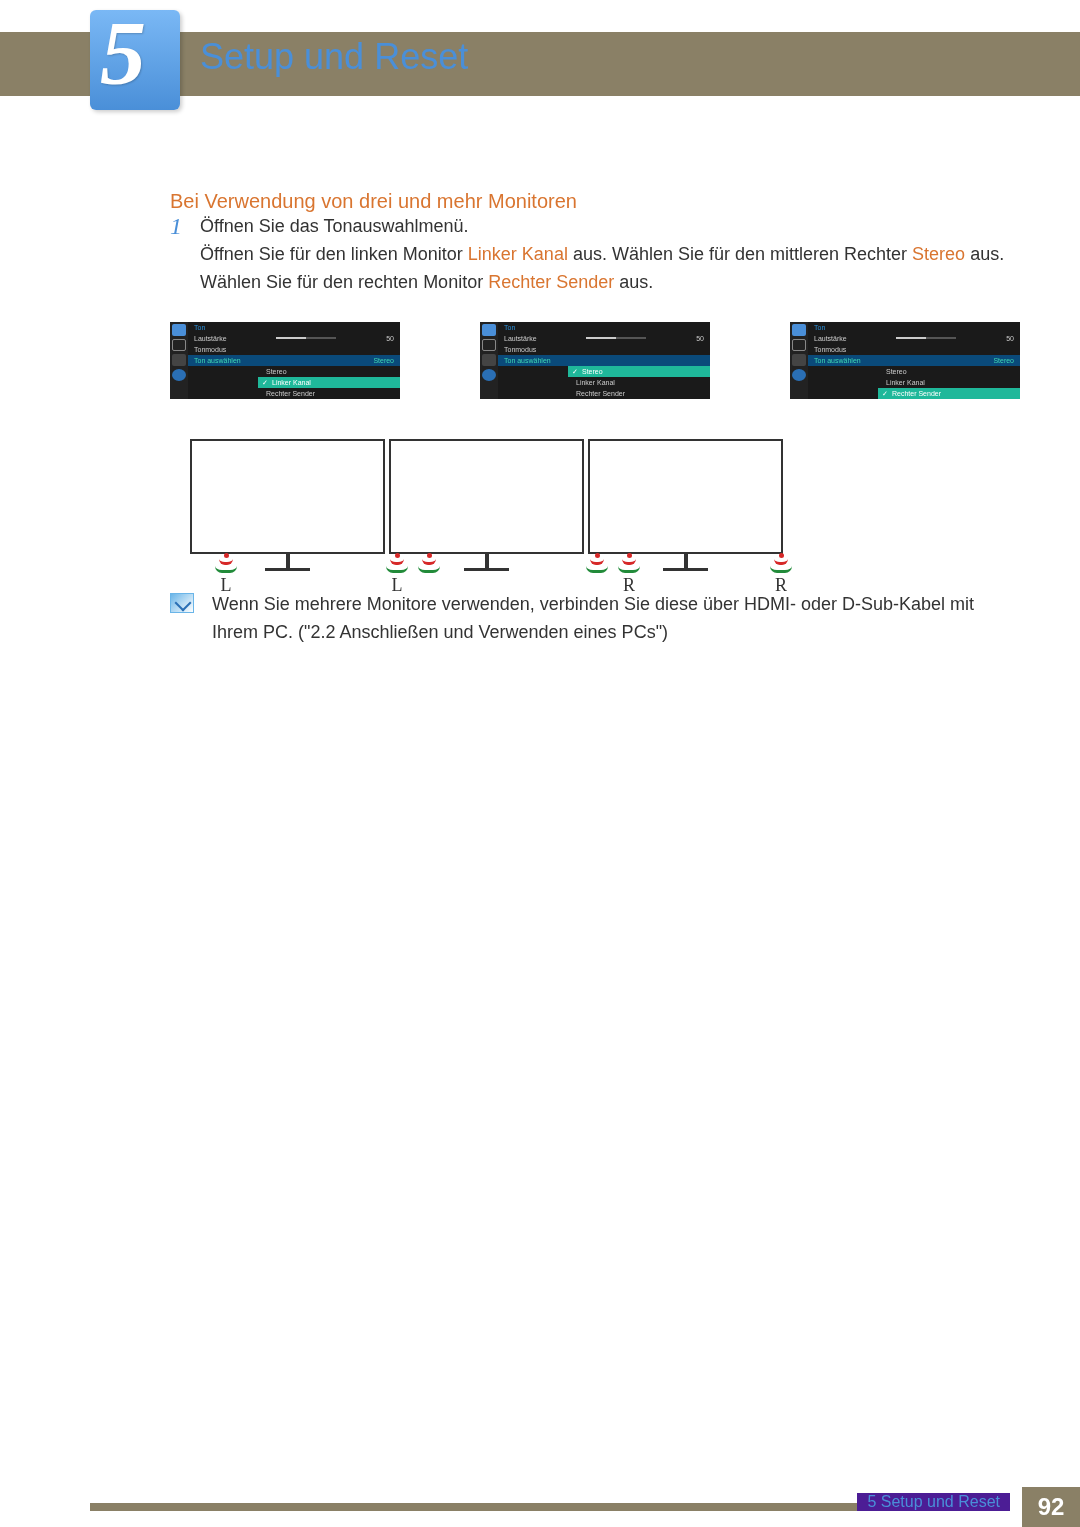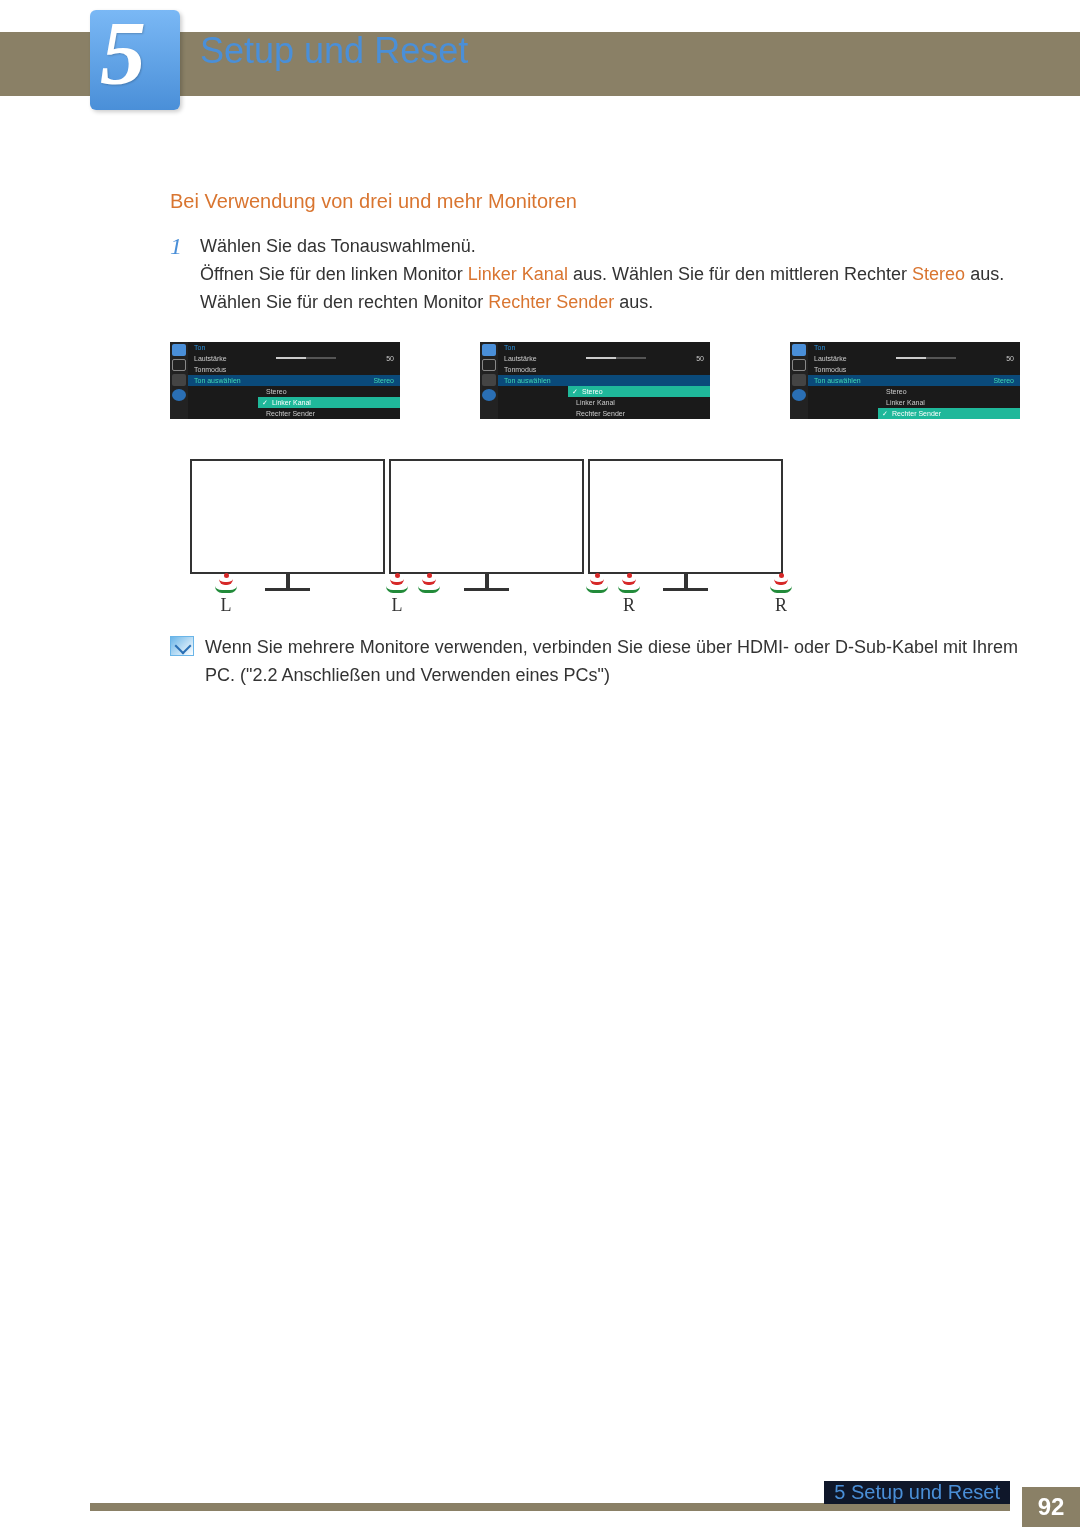--- a/index.html
+++ b/index.html
@@ -1,22 +1,22 @@
 <!DOCTYPE html>
 <html><head>
 <meta charset="utf-8">
 <style>
 *{box-sizing:border-box;margin:0;padding:0}
 body{width:1080px;height:1527px;background:#fff;font-family:Arial,Helvetica,sans-serif;position:relative;color:#333}
 .topbar{position:absolute;top:32px;left:0;right:0;height:64px;background:#8a8066}
 .chapter-badge{position:absolute;top:10px;left:90px;width:90px;height:100px;background:linear-gradient(to bottom,#7ab8f5,#4a8fd8);border-radius:6px;box-shadow:2px 2px 4px rgba(0,0,0,.2)}
 .chapter-num{position:absolute;top:0;left:100px;font-size:92px;font-weight:bold;font-style:italic;color:#fff;font-family:Georgia,serif;text-shadow:1px 1px 2px rgba(0,0,0,.2)}
-.chapter-title{position:absolute;top:30px;left:200px;font-size:36px;color:#4a8fd8;font-weight:500}
+.chapter-title{position:absolute;top:36px;left:200px;font-size:36px;color:#4a8fd8;font-weight:500}
 .content{position:absolute;top:190px;left:170px;right:60px}
-.section-heading{color:#d97530;font-size:20px;font-weight:500;margin-bottom:20px}
+.section-heading{color:#d97530;font-size:20px;font-weight:500;}
 .step-row{display:flex;margin-bottom:8px}
 .step-num{color:#4a8fd8;font-family:Georgia,serif;font-style:italic;font-size:24px;width:30px;flex-shrink:0}
 .step-text{font-size:18px;line-height:1.55;color:#333}
 .hl{color:#d97530;font-weight:500}
 .diagram{margin-top:25px;margin-bottom:30px}
 .menus{display:flex;gap:10px;justify-content:space-between;margin-bottom:40px}
 .menu{width:230px;background:#1a1a1a;display:flex;font-size:7px;color:#ccc}
 .menu-side{width:18px;background:#222;display:flex;flex-direction:column;padding:2px 0;gap:3px}
 .side-ic{width:14px;height:12px;margin:0 auto;border-radius:2px}
 .ic-mon{background:#4a8fd8}
@@ -43,44 +43,44 @@
 .sp1{left:25px}
 .sp2{left:196px}
 .sp3{left:396px}
 .sp4{left:580px}
 .speaker{display:flex;flex-direction:column;align-items:center}
 .waves{display:flex;flex-direction:column;align-items:center;gap:1px}
 .w1{width:5px;height:5px;background:#d62828;border-radius:50%;border:none}
 .w2{width:14px;height:6px;border-bottom:3px solid #d62828;border-radius:0 0 14px 14px}
 .w3{width:22px;height:7px;border-bottom:3px solid #228b3a;border-radius:0 0 22px 22px}
 .sp-label{font-size:18px;font-family:Georgia,serif;margin-top:2px}
-.note-row{display:flex;gap:11px;margin-top:61px}
+.note-row{display:flex;gap:18px;margin-top:38px}
 .note-icon{width:24px;height:20px;background:linear-gradient(135deg,#6ab5e8,#fff);border:1px solid #6ab5e8;flex-shrink:0;position:relative;margin-top:2px}
 .note-icon::after{content:"";position:absolute;width:10px;height:10px;border-left:2px solid #2a6fb5;border-bottom:2px solid #2a6fb5;transform:rotate(-45deg);top:3px;left:6px}
 .note-text{font-size:18px;line-height:1.55;color:#333}
 .footer{position:absolute;bottom:0;left:0;right:0;height:40px;display:flex;justify-content:flex-end;align-items:stretch}
 .footer-bar{background:#8a8066;width:920px;height:8px;position:absolute;left:90px;bottom:16px}
-.footer-label{position:absolute;right:70px;bottom:23px;font-size:20px;color:#4a8fd8;background:#0f172a;padding:0 10px}
+.footer-label{position:absolute;right:70px;bottom:16px;font-size:16px;color:#4a8fd8;background:#4c1d95;padding:0 10px}
 .footer-num{position:absolute;right:0;bottom:0;width:58px;height:40px;background:#8a8066;color:#fff;font-size:24px;font-weight:bold;display:flex;align-items:center;justify-content:center}
 </style>
 </head>
 <body>
 
 <div class="topbar"></div>
 <div class="chapter-badge"></div>
 <div class="chapter-num">5</div>
 <div class="chapter-title">Setup und Reset</div>
 
 <div class="content">
   <div class="section-heading">Bei Verwendung von drei und mehr Monitoren</div>
 
   <div class="step-row">
     <div class="step-num">1</div>
     <div class="step-text">
-      <span>Wählen Sie das Tonauswahlmenü.</span><br>
+      <span>Öffnen Sie das Tonauswahlmenü.</span><br>
       <span>Öffnen Sie für den linken Monitor </span><span class="hl">Linker Kanal</span><span> aus. Wählen Sie für den mittleren Rechter </span><span class="hl">Stereo</span><span> aus. Wählen Sie für den rechten Monitor </span><span class="hl">Rechter Sender</span><span> aus.</span>
     </div>
   </div>
 
   <div class="diagram">
     <div class="menus">
 
       <div class="menu">
         <div class="menu-side">
           <div class="side-ic ic-mon"></div>

